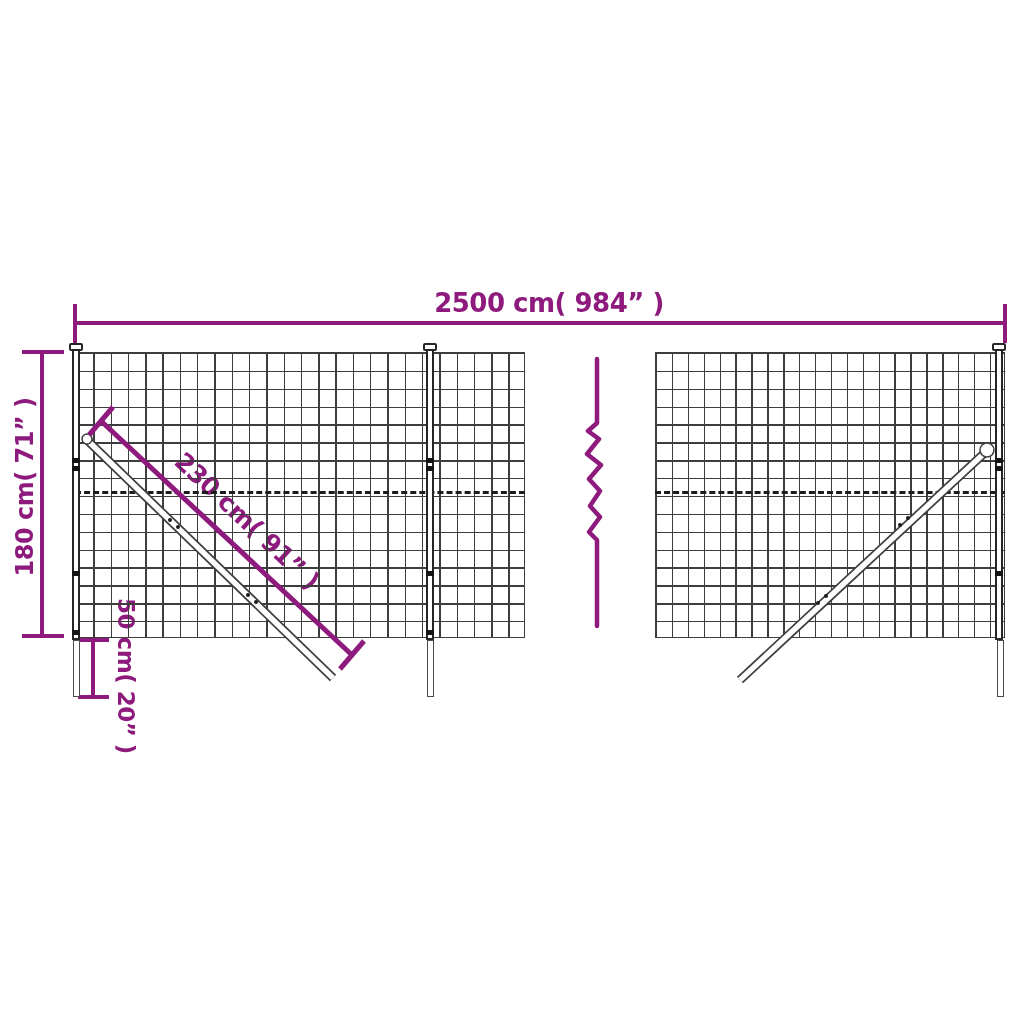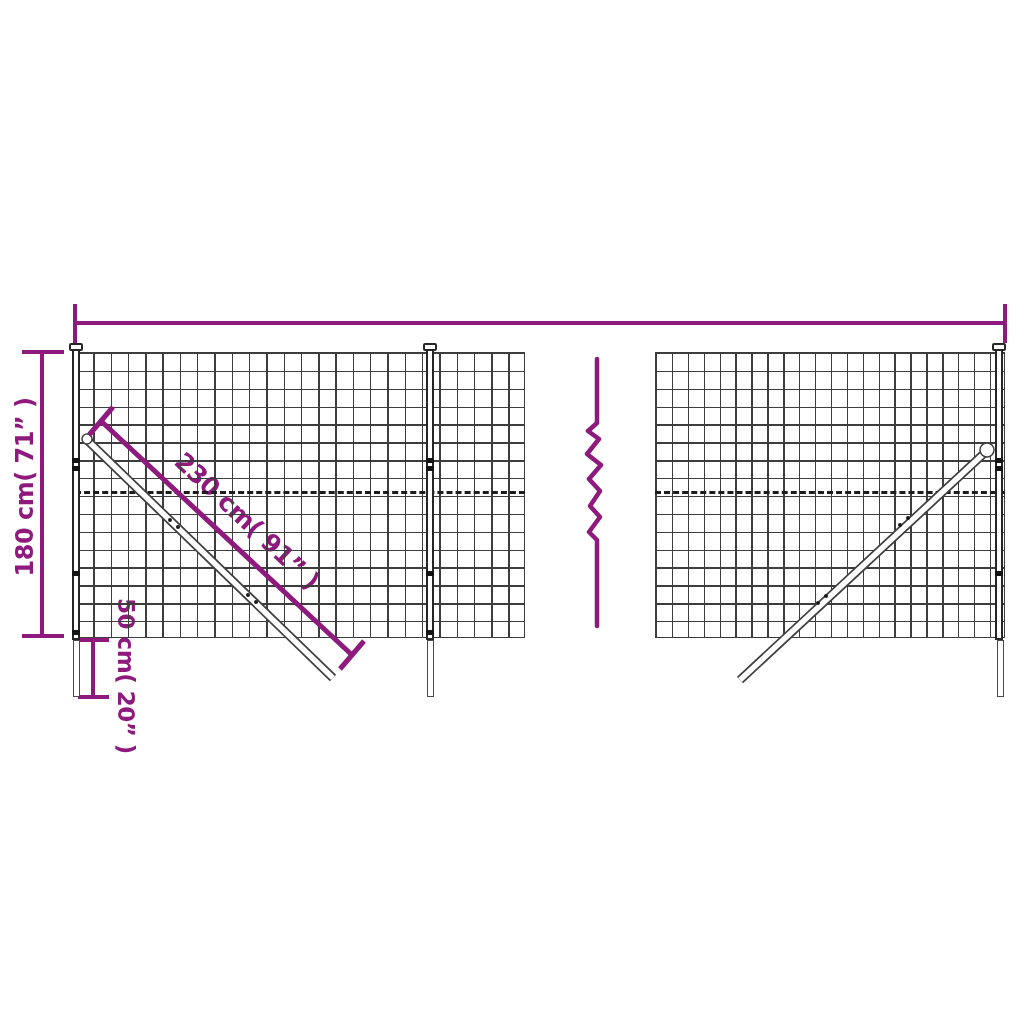--- a/index.html
+++ b/index.html
@@ -38,20 +38,21 @@
             box-sizing:border-box;border-radius:2px;}
   .spike{position:absolute;width:7px;background:#fff;border:1.5px solid #4a4a4a;box-sizing:border-box;}
   .clamp{position:absolute;width:8px;height:5px;background:#141414;}
   .svg-overlay{position:absolute;left:0;top:0;}
 </style>
 </head>
 <body>
 
 <div class="canvas">
 
+  <div class="dim-label" style="left:549px;top:303px;font-size:26px;transform:translate(-50%,-50%);">2500 cm( 984” )</div>
   <div class="dim" style="left:75px;top:321px;width:930px;height:4px;"></div>
   <div class="dim" style="left:73px;top:304px;width:4px;height:39px;"></div>
   <div class="dim" style="left:1003px;top:304px;width:4px;height:39px;"></div>
 
   <div class="dim-label rot-ccw" style="left:25px;top:487px;font-size:24px;">180 cm( 71” )</div>
   <div class="dim" style="left:40px;top:352px;width:4px;height:286px;"></div>
   <div class="dim" style="left:22px;top:350px;width:42px;height:4px;"></div>
   <div class="dim" style="left:22px;top:634px;width:42px;height:4px;"></div>
 
   <div class="dim-label rot-cw" style="left:126px;top:676px;font-size:23px;">50 cm( 20” )</div>

